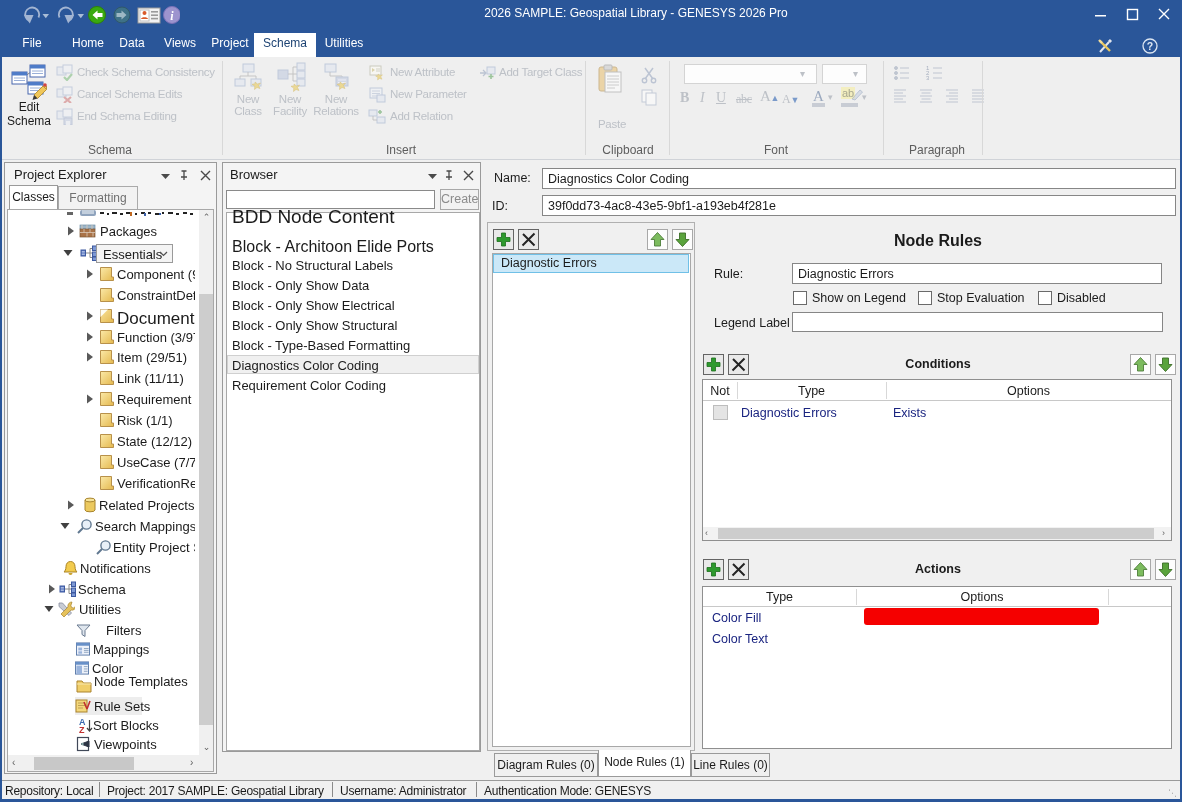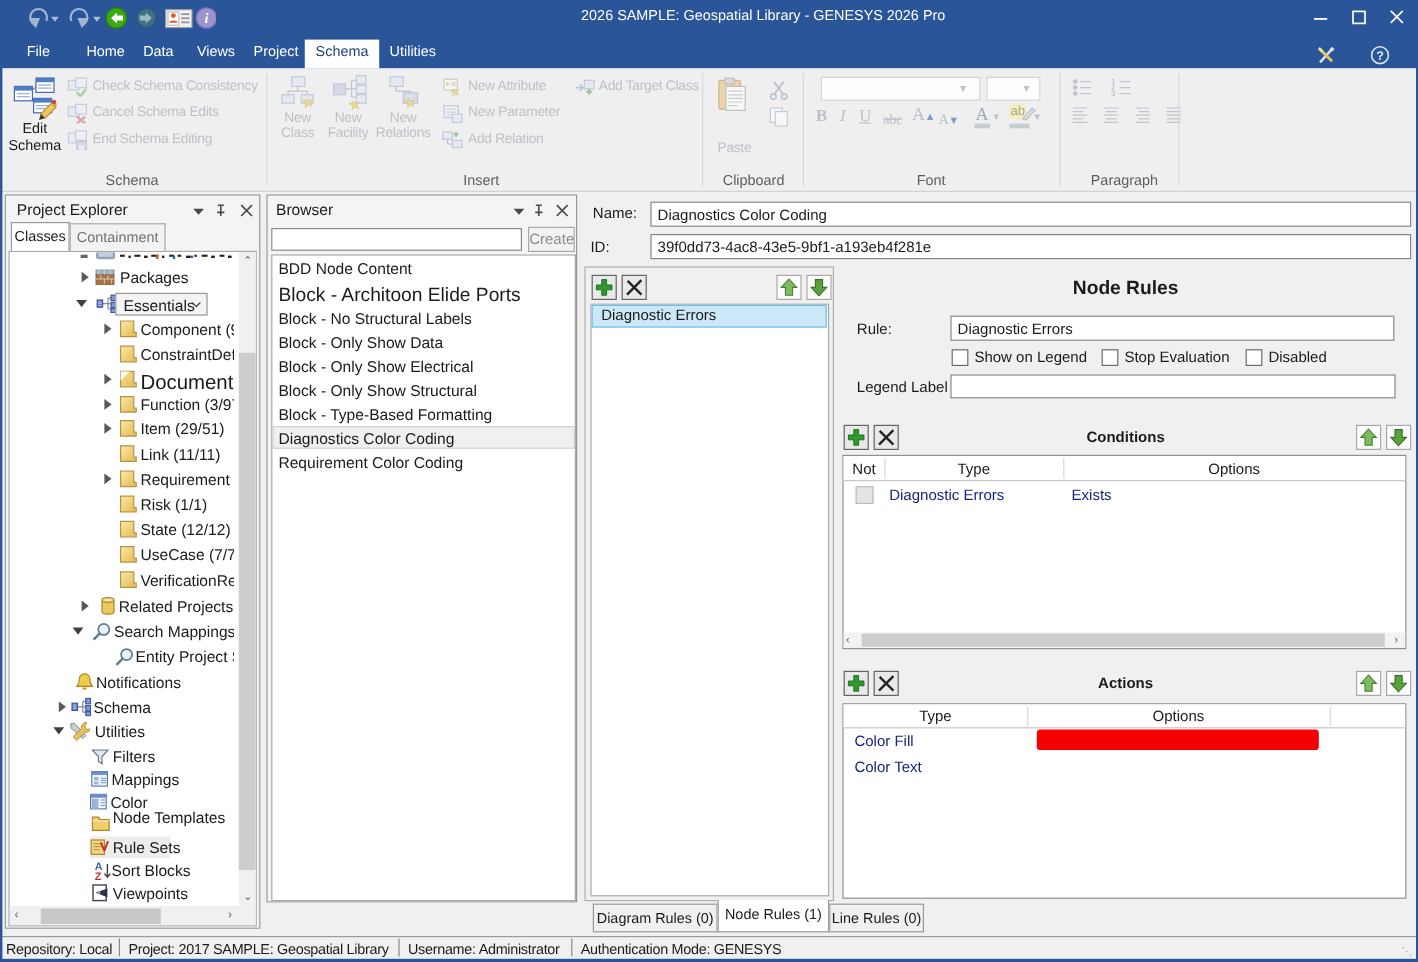--- a/index.html
+++ b/index.html
@@ -246,21 +246,21 @@
 <div class="vsep" style="left:982px"></div>
 
 <div class="a" style="left:4px;top:162px;width:213px;height:612px;background:#f4f4f4;border:1px solid #9a9a9a"></div>
 <div class="a" style="left:14px;top:167px;font-size:13px">Project Explorer</div>
 <svg class="a" style="left:160px;top:170px" width="52" height="12" viewBox="0 0 52 12">
  <path d="M1 4 l4.5 5 4.5 -5 z" fill="#4a4a4a"></path>
  <path d="M24 1 v6 M21 7 h6 M24 7 v3 M21.5 1 h5" stroke="#4a4a4a" stroke-width="1.3" fill="none"></path>
  <path d="M41 1 l9 9 M50 1 l-9 9" stroke="#4a4a4a" stroke-width="1.4"></path>
 </svg>
 <div class="a" style="left:9px;top:185px;width:49px;height:24px;background:#fff;border:1px solid #9a9a9a;border-bottom:none;z-index:3;text-align:center;line-height:23px">Classes</div>
-<div class="a" style="left:58px;top:186px;width:80px;height:23px;background:#f2f2f2;border:1px solid #aaa;border-bottom:none;z-index:2;text-align:center;line-height:22px;color:#707070">Containment</div>
+<div class="a" style="left:58px;top:186px;width:80px;height:23px;background:#f2f2f2;border:1px solid #aaa;border-bottom:none;z-index:2;text-align:center;line-height:22px;color:#707070">Formatting</div>
 <div class="a" style="left:7px;top:209px;width:207px;height:563px;background:#fff;border:1px solid #a8a8a8;overflow:hidden">
 
  <div class="a" style="left:191px;top:0;width:15px;height:545px;background:#f0f0f0"></div>
  <div class="a" style="left:191px;top:84px;width:15px;height:431px;background:#cdcdcd"></div>
  <div class="a ctr" style="left:191px;top:2px;width:15px;color:#606060;font-size:9px">⌃</div>
  <div class="a ctr" style="left:191px;top:532px;width:15px;color:#606060;font-size:9px">⌄</div>
  <div class="a" style="left:0;top:545px;width:206px;height:17px;background:#f0f0f0"></div>
  <div class="a" style="left:26px;top:547px;width:100px;height:13px;background:#c8c8c8"></div>
  <div class="a" style="left:4px;top:547px;color:#606060;font-size:10px">‹</div>
  <div class="a" style="left:182px;top:547px;color:#606060;font-size:10px">›</div>
@@ -486,21 +486,21 @@
       <path d="M0.5 1 L9.5 1 L5 7 z" fill="#404040"></path>
     </svg>
 <svg class="a" style="left:49px;top:391px" width="18" height="17" viewBox="0 0 18 17">
       <path d="M2 2 l3.5 0 9 10 -2.5 2.5 -10 -9 z" fill="#c8ccd4" stroke="#888ea0" stroke-width="0.8"></path>
       <path d="M14 2 a4 4 0 0 0 -4 5 l-7 7 3 3 0 0 7 -7 a4 4 0 0 0 5 -4 l-2.5 2 -2 -0.6 -0.6 -2 z" fill="#e6c25c" stroke="#a8842e" stroke-width="0.7" transform="translate(1,-1)"></path>
     </svg>
 <div class="a" style="left:71px;top:392px;font-size:13px;white-space:nowrap">Utilities</div>
 <svg class="a" style="left:68px;top:413px" width="15" height="15" viewBox="0 0 15 15">
       <path d="M1 2 h13 l-5 5.5 v6 l-3 -2 v-4 z" fill="#dfe6ee" stroke="#6a7a90"></path>
     </svg>
-<div class="a" style="left:86px;top:413px;font-size:13px;white-space:nowrap">Filters</div>
+<div class="a" style="left:98px;top:413px;font-size:13px;white-space:nowrap">Filters</div>
 <svg class="a" style="left:67px;top:432px" width="16" height="14" viewBox="0 0 16 15">
       <rect x="1" y="1" width="14" height="13" fill="#eef2fa" stroke="#5878a8"></rect>
       <rect x="1" y="1" width="14" height="3" fill="#6890c8"></rect>
       <rect x="3" y="6" width="4" height="3" fill="#9ab4dc"></rect>
       <rect x="3" y="10" width="4" height="2.5" fill="#9ab4dc"></rect>
       <path d="M9 7 h5 M9 9 h5 M9 11 h5" stroke="#8098b8" stroke-width="0.9"></path>
     </svg>
 <div class="a" style="left:85px;top:432px;font-size:13px;white-space:nowrap">Mappings</div>
 <svg class="a" style="left:66px;top:451px" width="16" height="14" viewBox="0 0 16 15">
       <rect x="1" y="1" width="14" height="13" fill="#eef2fa" stroke="#5878a8"></rect>
@@ -543,21 +543,21 @@
 <div class="a" style="left:222px;top:162px;width:259px;height:590px;background:#f4f4f4;border:1px solid #9a9a9a"></div>
 <div class="a" style="left:230px;top:167px;font-size:13px">Browser</div>
 <svg class="a" style="left:427px;top:170px" width="48" height="12" viewBox="0 0 48 12">
  <path d="M1 4 l4.5 5 4.5 -5 z" fill="#4a4a4a"></path>
  <path d="M22 1 v6 M19 7 h6 M22 7 v3 M19.5 1 h5" stroke="#4a4a4a" stroke-width="1.3" fill="none"></path>
  <path d="M37 1 l9 9 M46 1 l-9 9" stroke="#4a4a4a" stroke-width="1.4"></path>
 </svg>
 <div class="a" style="left:226px;top:190px;width:209px;height:19px;background:#fff;border:1px solid #8a8a8a"></div>
 <div class="a" style="left:440px;top:189px;width:39px;height:21px;background:#f2f2f2;border:1px solid #a8a8a8;color:#8c8c8c;text-align:center;line-height:19px;font-size:12.5px">Create</div>
 <div class="a" style="left:226px;top:212px;width:254px;height:539px;background:#fff;border:1px solid #a8a8a8"></div>
-<div class="a" style="left:232px;top:216px;font-size:13px;white-space:nowrap">BDD Node Content</div>
+<div class="a" style="left:232px;top:206px;font-size:19px;white-space:nowrap">BDD Node Content</div>
 <div class="a" style="left:232px;top:238px;font-size:16px;white-space:nowrap">Block - Architoon Elide Ports</div>
 <div class="a" style="left:232px;top:258px;font-size:13px;white-space:nowrap">Block - No Structural Labels</div>
 <div class="a" style="left:232px;top:278px;font-size:13px;white-space:nowrap">Block - Only Show Data</div>
 <div class="a" style="left:232px;top:298px;font-size:13px;white-space:nowrap">Block - Only Show Electrical</div>
 <div class="a" style="left:232px;top:318px;font-size:13px;white-space:nowrap">Block - Only Show Structural</div>
 <div class="a" style="left:232px;top:338px;font-size:13px;white-space:nowrap">Block - Type-Based Formatting</div>
 <div class="a" style="left:227px;top:355px;width:252px;height:19px;background:#f0f0f0;border:1px solid #d0d0d0"></div>
 <div class="a" style="left:232px;top:358px;font-size:13px;white-space:nowrap">Diagnostics Color Coding</div>
 <div class="a" style="left:232px;top:378px;font-size:13px;white-space:nowrap">Requirement Color Coding</div>
 

